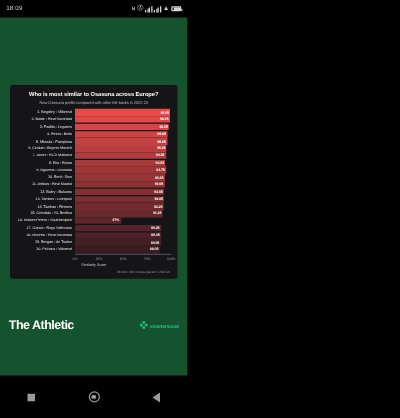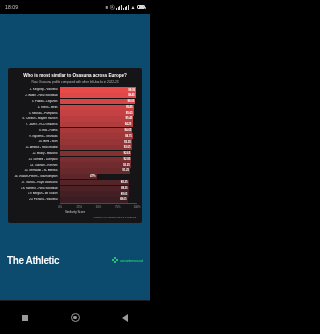--- a/index.html
+++ b/index.html
@@ -22,21 +22,21 @@
   .bars i:nth-child(3){height:3.5px}.bars i:nth-child(4){height:5px}
   .batt { width:8px; height:4.5px; border:.5px solid #d8d8d8; border-radius:1px;
           position:relative; }
   .batt::after{content:"";position:absolute;right:-1.5px;top:1px;width:1px;
                height:2.5px;background:#d8d8d8;border-radius:0 1px 1px 0;}
   .batt i{position:absolute;left:.5px;top:.5px;bottom:.5px;width:5.5px;
           background:#d8d8d8;border-radius:.5px;display:block;}
 
   
   #content { position:absolute; top:14px; left:0; right:0; bottom:34px;
-             background:#0c4a6e; overflow:hidden; }
+             background:#14532d; overflow:hidden; }
 
   #card {
     position:absolute; left:8px; right:8px; top:54px;
     background:#151517; border-radius:2px; padding:5px 5px 4px 5px;
   }
 
   #chart-title { font-size:4.6px; font-weight:bold; text-align:center;
                  color:#fff; line-height:1.25; letter-spacing:-.05px; }
   #chart-subtitle { font-size:3.2px; text-align:center; color:#b9b9bd;
                     margin-top:1.5px; line-height:1.25; letter-spacing:-.05px; }

